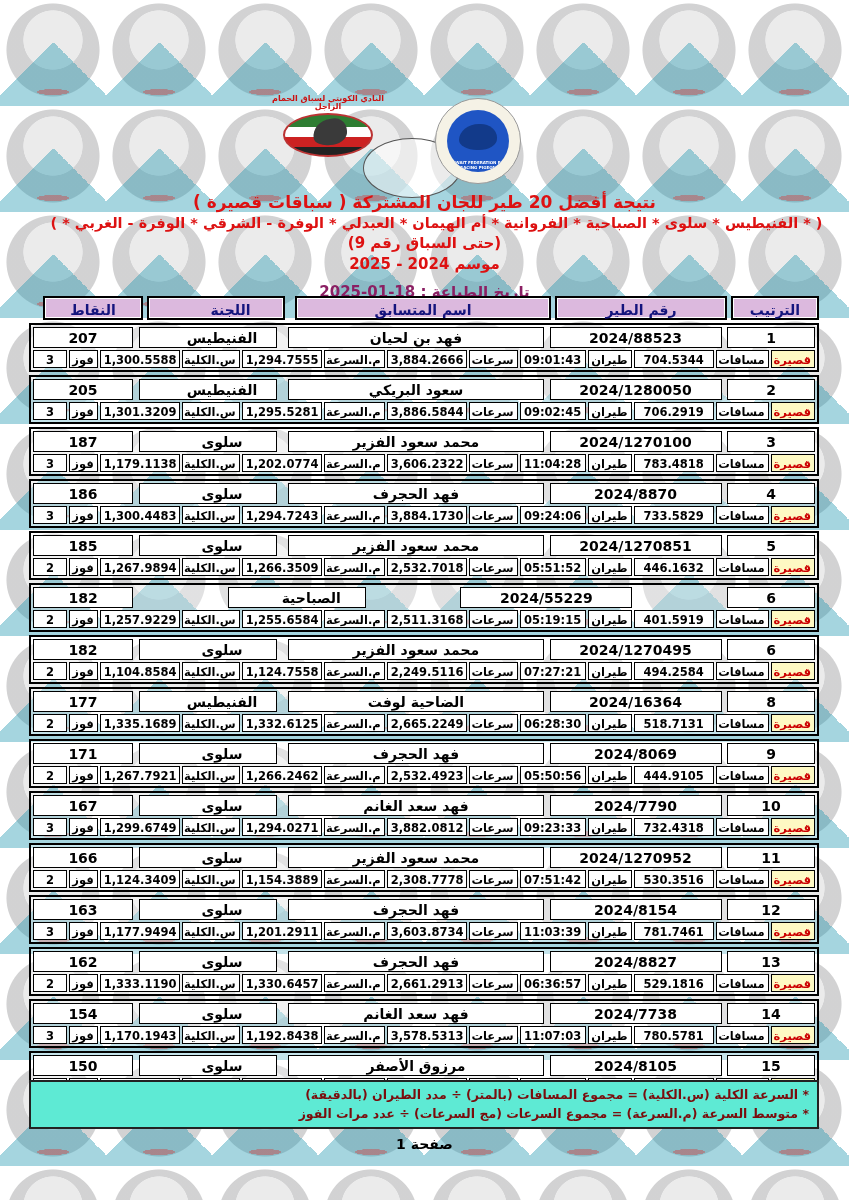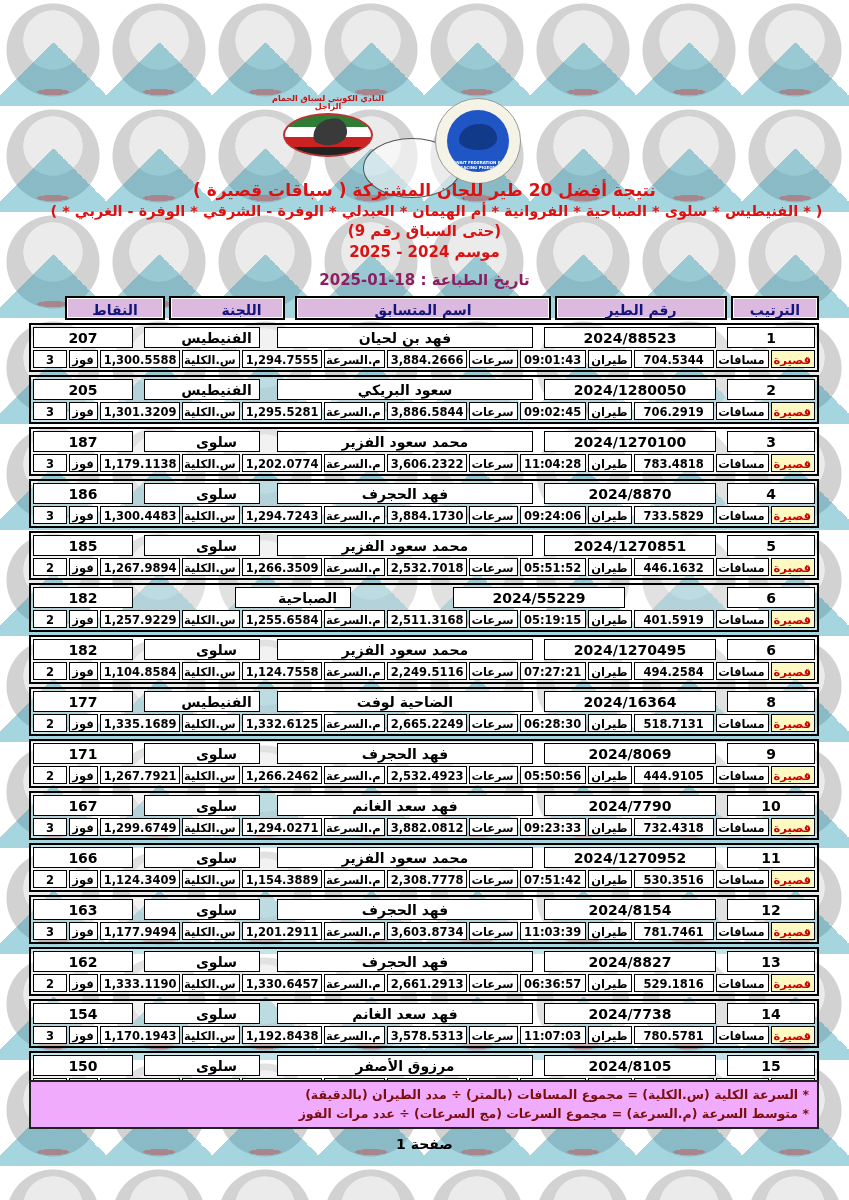--- a/index.html
+++ b/index.html
@@ -32,54 +32,54 @@
   .club-pigeon{position:absolute;left:28px;top:4px;width:34px;height:26px;background:#3a3a3a;
     border-radius:60% 40% 50% 50%/70% 50% 50% 40%;transform:rotate(-8deg);}
   .logo-fed{position:absolute;top:98px;right:328px;width:84px;height:84px;border-radius:50%;
     background:#f5f2e6;border:1px solid #999;display:flex;align-items:center;justify-content:center;}
   .fed-inner{width:62px;height:62px;border-radius:50%;background:#1f55c4;position:relative;overflow:hidden;}
   .fed-bird{position:absolute;left:12px;top:14px;width:38px;height:26px;background:#123a8a;
     border-radius:55% 45% 50% 50%/65% 55% 45% 40%;}
   .fed-txt{position:absolute;left:0;right:0;bottom:2px;color:#fff;font-size:4px;text-align:center;font-weight:bold;}
   .half-ellipse{position:absolute;top:138px;right:388px;width:96px;height:58px;border:1px solid #555;
     border-radius:50%;background:rgba(255,255,255,.55);z-index:-1;}
-  .titles{position:absolute;top:178px;left:0;right:0;text-align:center;}
+  .titles{position:absolute;top:190px;left:0;right:0;text-align:center;}
   .t-red{color:#dd1111;font-weight:bold;}
   .t1{font-size:17px;margin:2px 0;}
   .t2{font-size:14.5px;margin:3px 0;padding-left:24px;}
   .t3{font-size:15px;margin:3px 0;}
   .t4{font-size:15px;margin:3px 0;}
   .t-date{color:#8b1f63;font-weight:bold;font-size:15px;margin-top:10px;}
 
   
   .tbl{position:absolute;top:296px;right:30px;width:790px;}
   .thead{display:flex;gap:4px;margin-bottom:3px;}
   .thead .hcell{
     background:#dcb9de;border:2px solid #000;box-shadow:0 0 0 1px #fff inset;
     color:#14147d;font-weight:bold;font-size:14px;text-align:center;
     height:24px;line-height:24px;box-sizing:border-box;}
-  .c-rank{width:88px;} .c-bird{width:172px;} .c-name{width:256px;margin-left:6px;} .c-comm{width:116px;padding-left:29px;} .c-pts{width:100px;}
+  .c-rank{width:88px;} .c-bird{width:172px;} .c-name{width:256px;margin-left:6px;} .c-comm{width:138px;padding-left:29px;} .c-pts{width:100px;}
   .row{border:2px solid #000;background:rgba(255,255,255,.35);padding:2px;margin-bottom:3px;}
   .r1{display:flex;gap:4px;justify-content:space-between;}
   .r1 .cell{background:#fff;border:1px solid #000;font-weight:bold;font-size:14px;color:#000;
     text-align:center;height:21px;line-height:21px;box-sizing:border-box;}
   .r2{display:flex;gap:2px;margin-top:2px;justify-content:space-between;align-items:stretch;}
   .box{background:#fff;border:1px solid #000;font-weight:bold;font-size:11.5px;color:#000;
     text-align:center;height:18px;line-height:18px;box-sizing:border-box;padding:0 3px;white-space:nowrap;}
   .cat{background:#fef9c3;color:#cc0000;min-width:42px;}
   .lbl{min-width:44px;}
   .val{min-width:80px;}
   .val-t{min-width:66px;}
   .win-l{min-width:28px;}
   .win-v{min-width:34px;}
   .num{direction:ltr;unicode-bidi:embed;}
 
   
   .footnote{position:absolute;top:1080px;right:30px;width:790px;box-sizing:border-box;
-    border:2px solid #222;background:#f0abfc;padding:3px 8px;}
+    border:2px solid #222;background:#5eead4;padding:3px 8px;}
   .footnote div{color:#7a0d0d;font-weight:bold;font-size:12.5px;line-height:1.55;text-align:right;}
   .pageno{position:absolute;top:1136px;left:0;right:0;text-align:center;
     font-weight:bold;font-size:14px;color:#000;}
 </style>
 </head>
 <body>
 
 <div class="watermark"></div>
 
 <div class="page">

